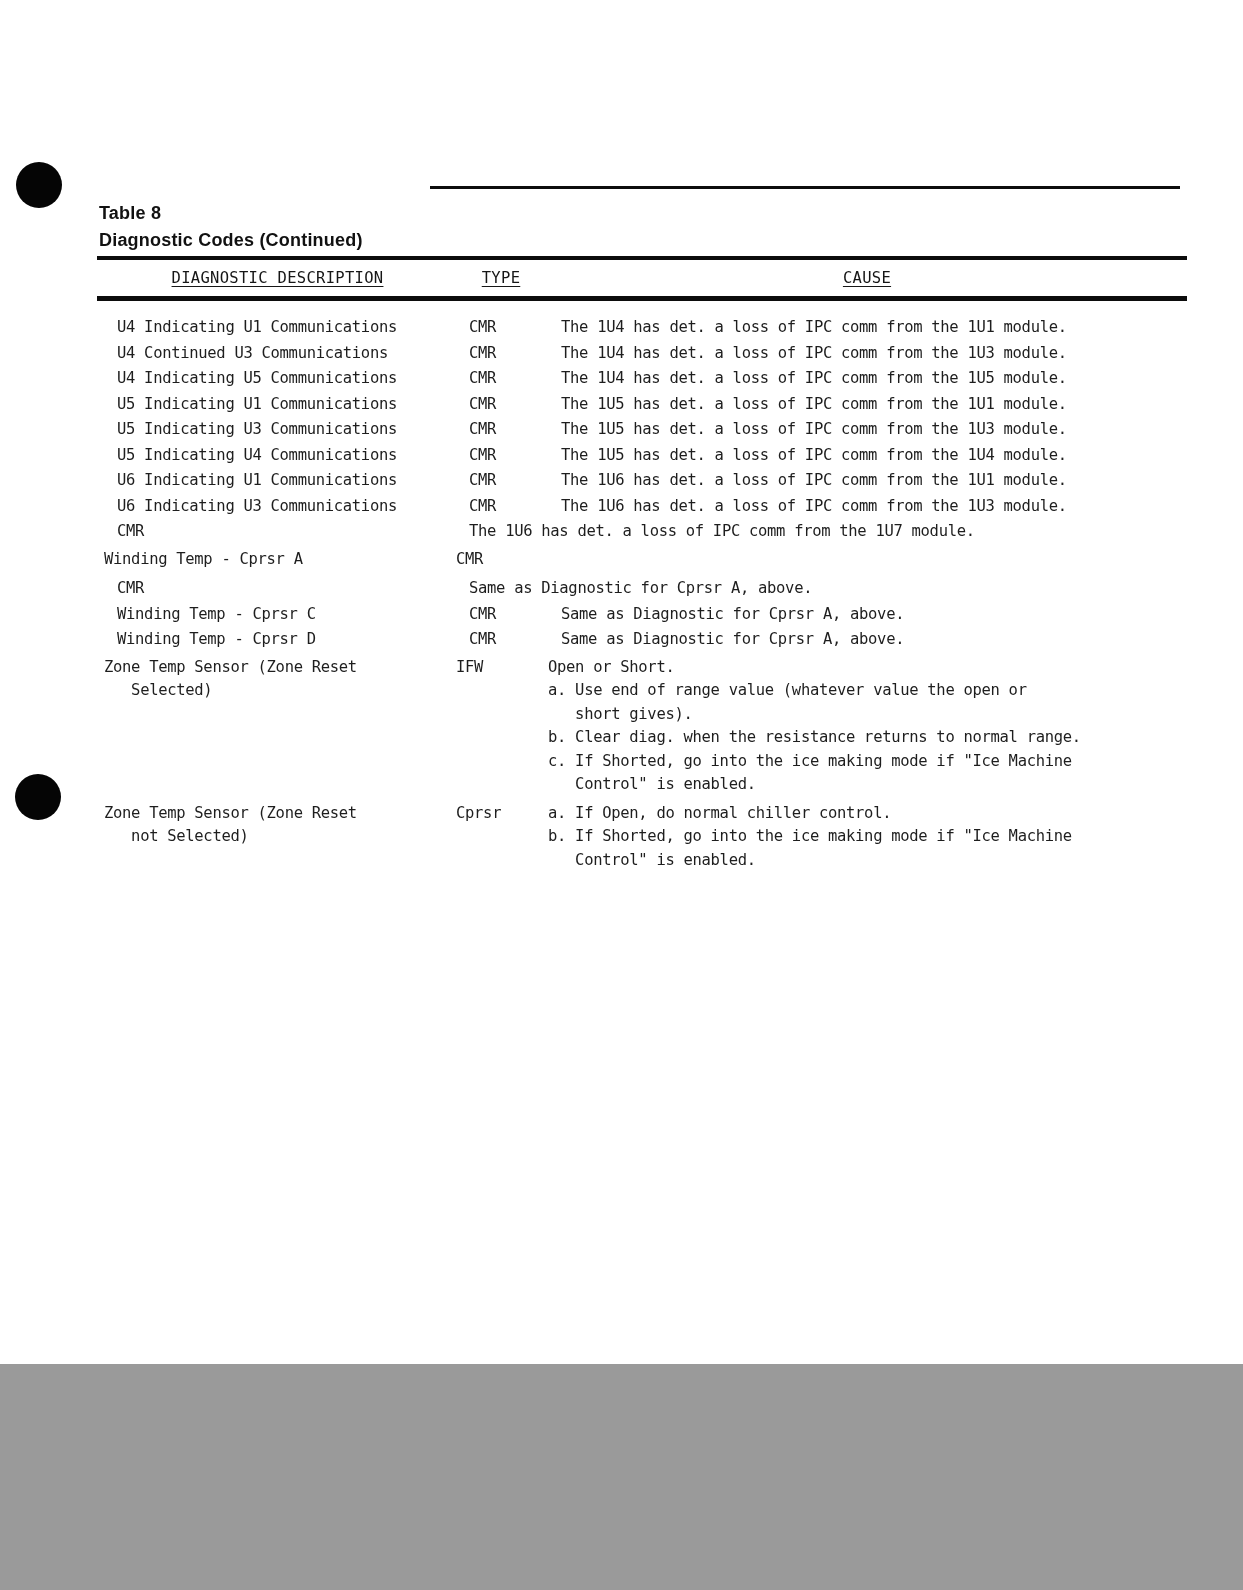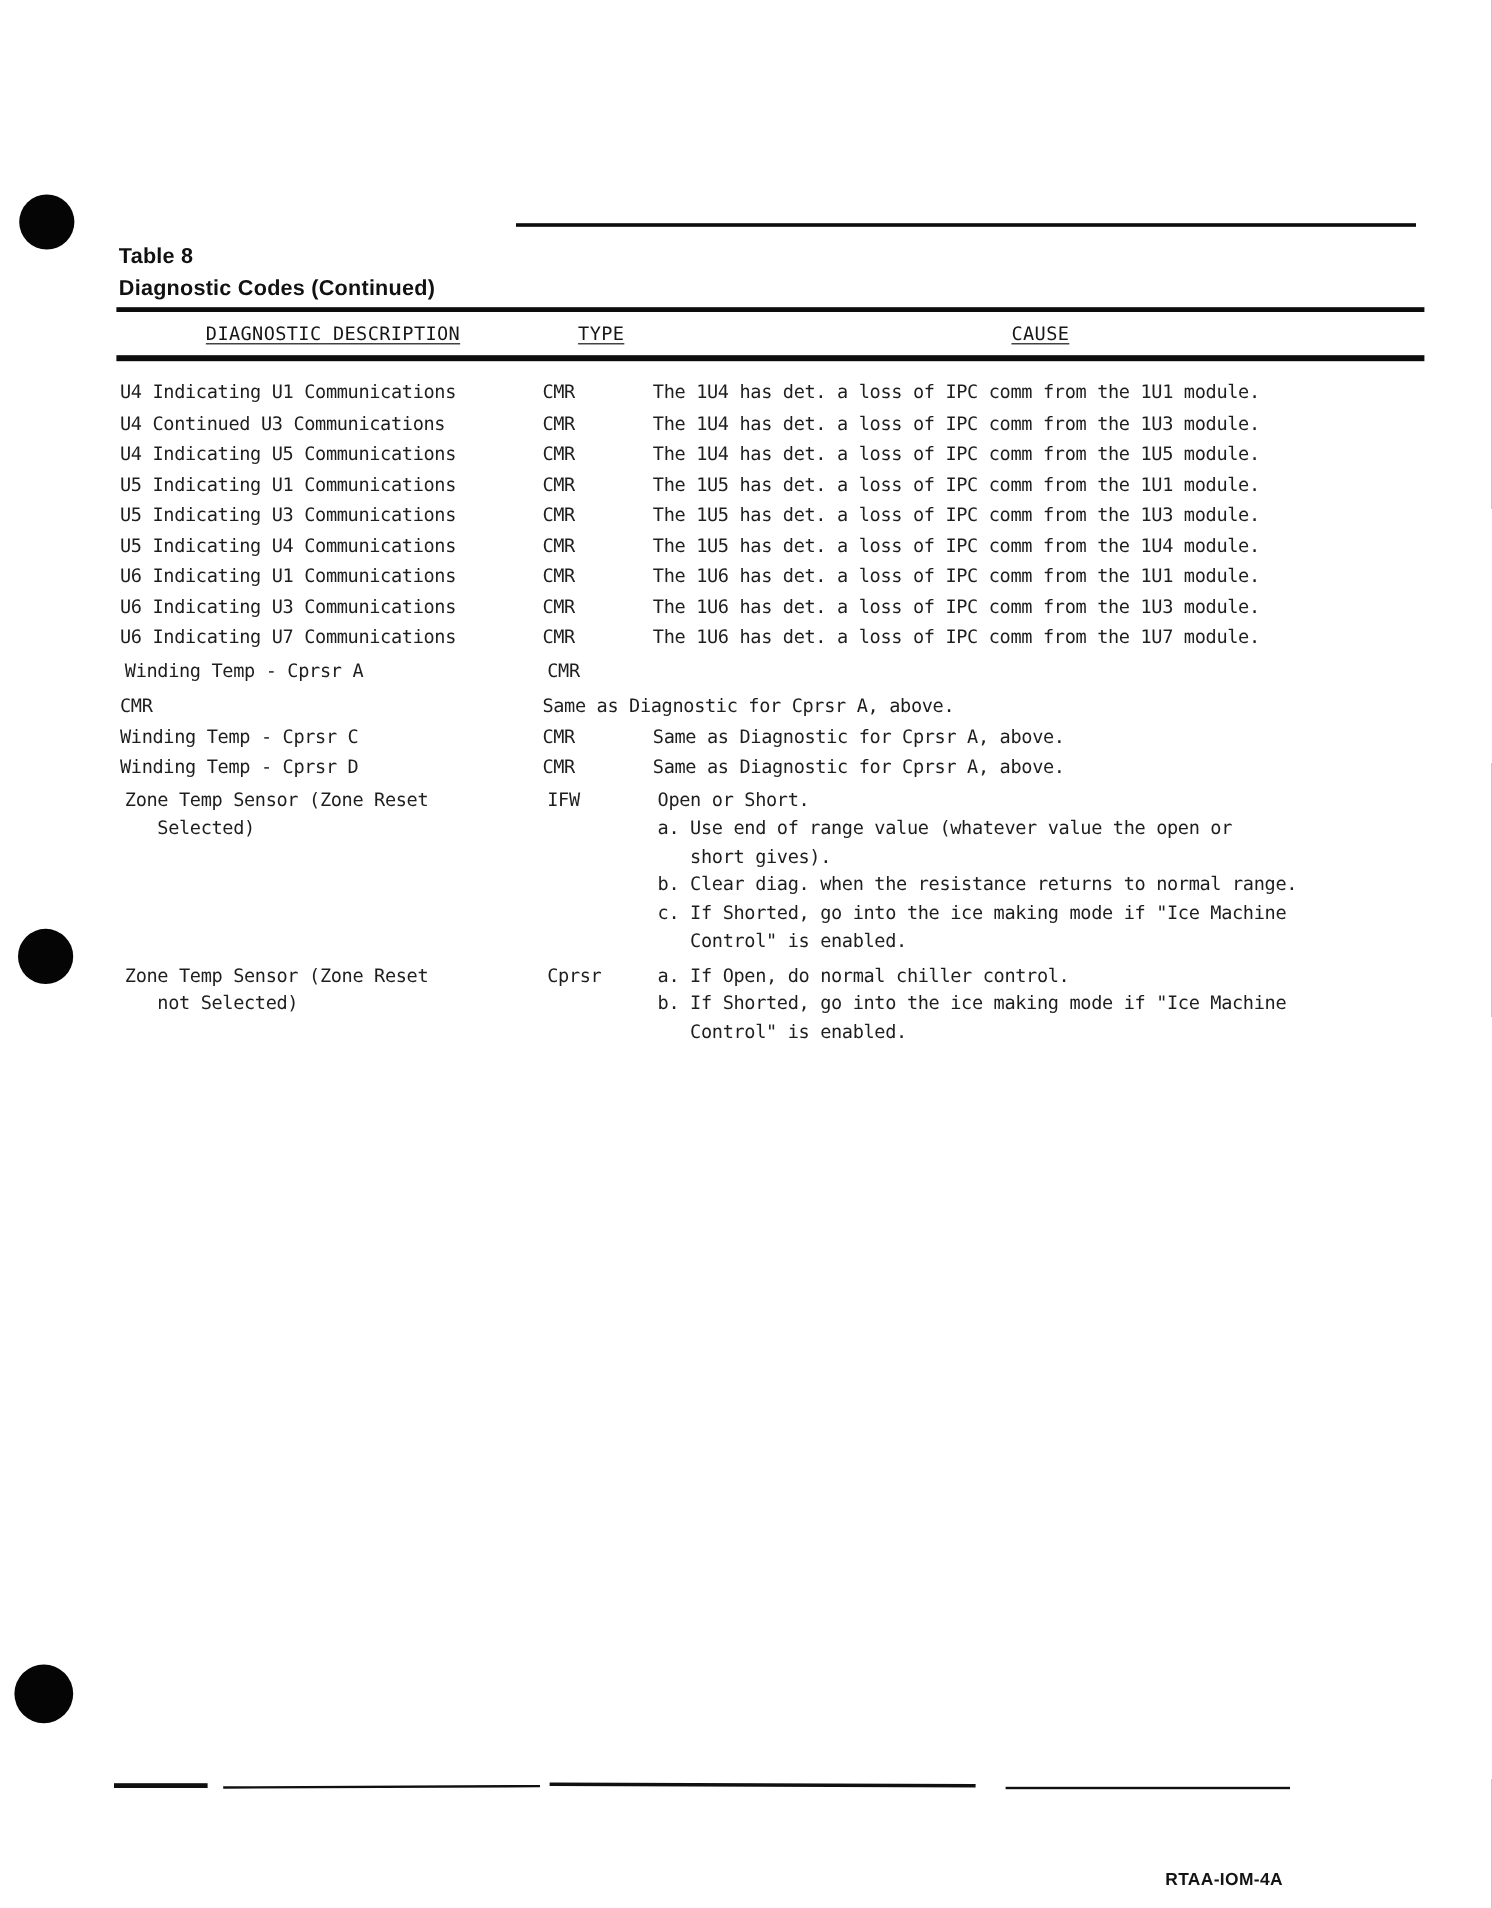--- a/index.html
+++ b/index.html
@@ -1,18 +1,18 @@
 <!DOCTYPE html>
 <html><head>
 <meta charset="utf-8">
 <style>
   html,body{margin:0;padding:0;background:#9a9a9a;}
   .page{
     position:relative;
-    width:1243px;height:1590px;
+    width:1243px;height:1364px;
     background:#ffffff;
     overflow:hidden;
     font-family:"DejaVu Sans Mono","Liberation Mono",monospace;
     color:#1d1d1d;
   }
   
   .hole{position:absolute;background:#050505;border-radius:50%;}
   .hole1{left:16px;top:162px;width:46px;height:46px;}
   .hole2{left:15px;top:774px;width:46px;height:46px;}
   .hole3{left:12px;top:1387px;width:49px;height:49px;}
@@ -32,21 +32,21 @@
   .hdr-row{
     display:grid;grid-template-columns:355px 92px 1fr;
     padding:9px 0 9px 3px;
     text-align:center;
   }
   .hdr{
     font-size:15.5px;letter-spacing:0.3px;color:#161616;
     text-decoration:underline;text-underline-offset:3px;white-space:pre;
   }
   .tbody{padding:14px 0 0 3px;}
-  .trow{display:grid;grid-template-columns:352px 92px 1fr;}
+  .trow{display:grid;grid-template-columns:352px 92px 1fr;margin-left:17px;}
   .trow .cell{
     white-space:pre;font-size:15.5px;line-height:25.5px;color:#1e1e1e;
     letter-spacing:-0.3px;
   }
   .trow.multi{margin:3px 4px 5px;}
   .trow.multi .cell{line-height:23.5px;}
   
   .fseg{position:absolute;height:3px;background:#101010;}
   .fs1{left:95px;top:1486px;width:78px;height:4px;}
   .fs2{left:186px;top:1488px;width:264px;height:2px;transform:rotate(-0.25deg);}
@@ -130,21 +130,20 @@
     <div class="cell c-cause">The 1U6 has det. a loss of IPC comm from the 1U1 module.</div>
   </div>
 
   <div class="trow">
     <div class="cell c-desc">U6 Indicating U3 Communications</div>
     <div class="cell c-type">CMR</div>
     <div class="cell c-cause">The 1U6 has det. a loss of IPC comm from the 1U3 module.</div>
   </div>
 
   <div class="trow">
-    <div class="cell c-desc">U6 Indicating U7 Communications</div>
     <div class="cell c-type">CMR</div>
     <div class="cell c-cause">The 1U6 has det. a loss of IPC comm from the 1U7 module.</div>
   </div>
 
   <div class="trow multi">
     <div class="cell c-desc">Winding Temp - Cprsr A</div>
     <div class="cell c-type">CMR</div>
   </div>
 
   <div class="trow">

